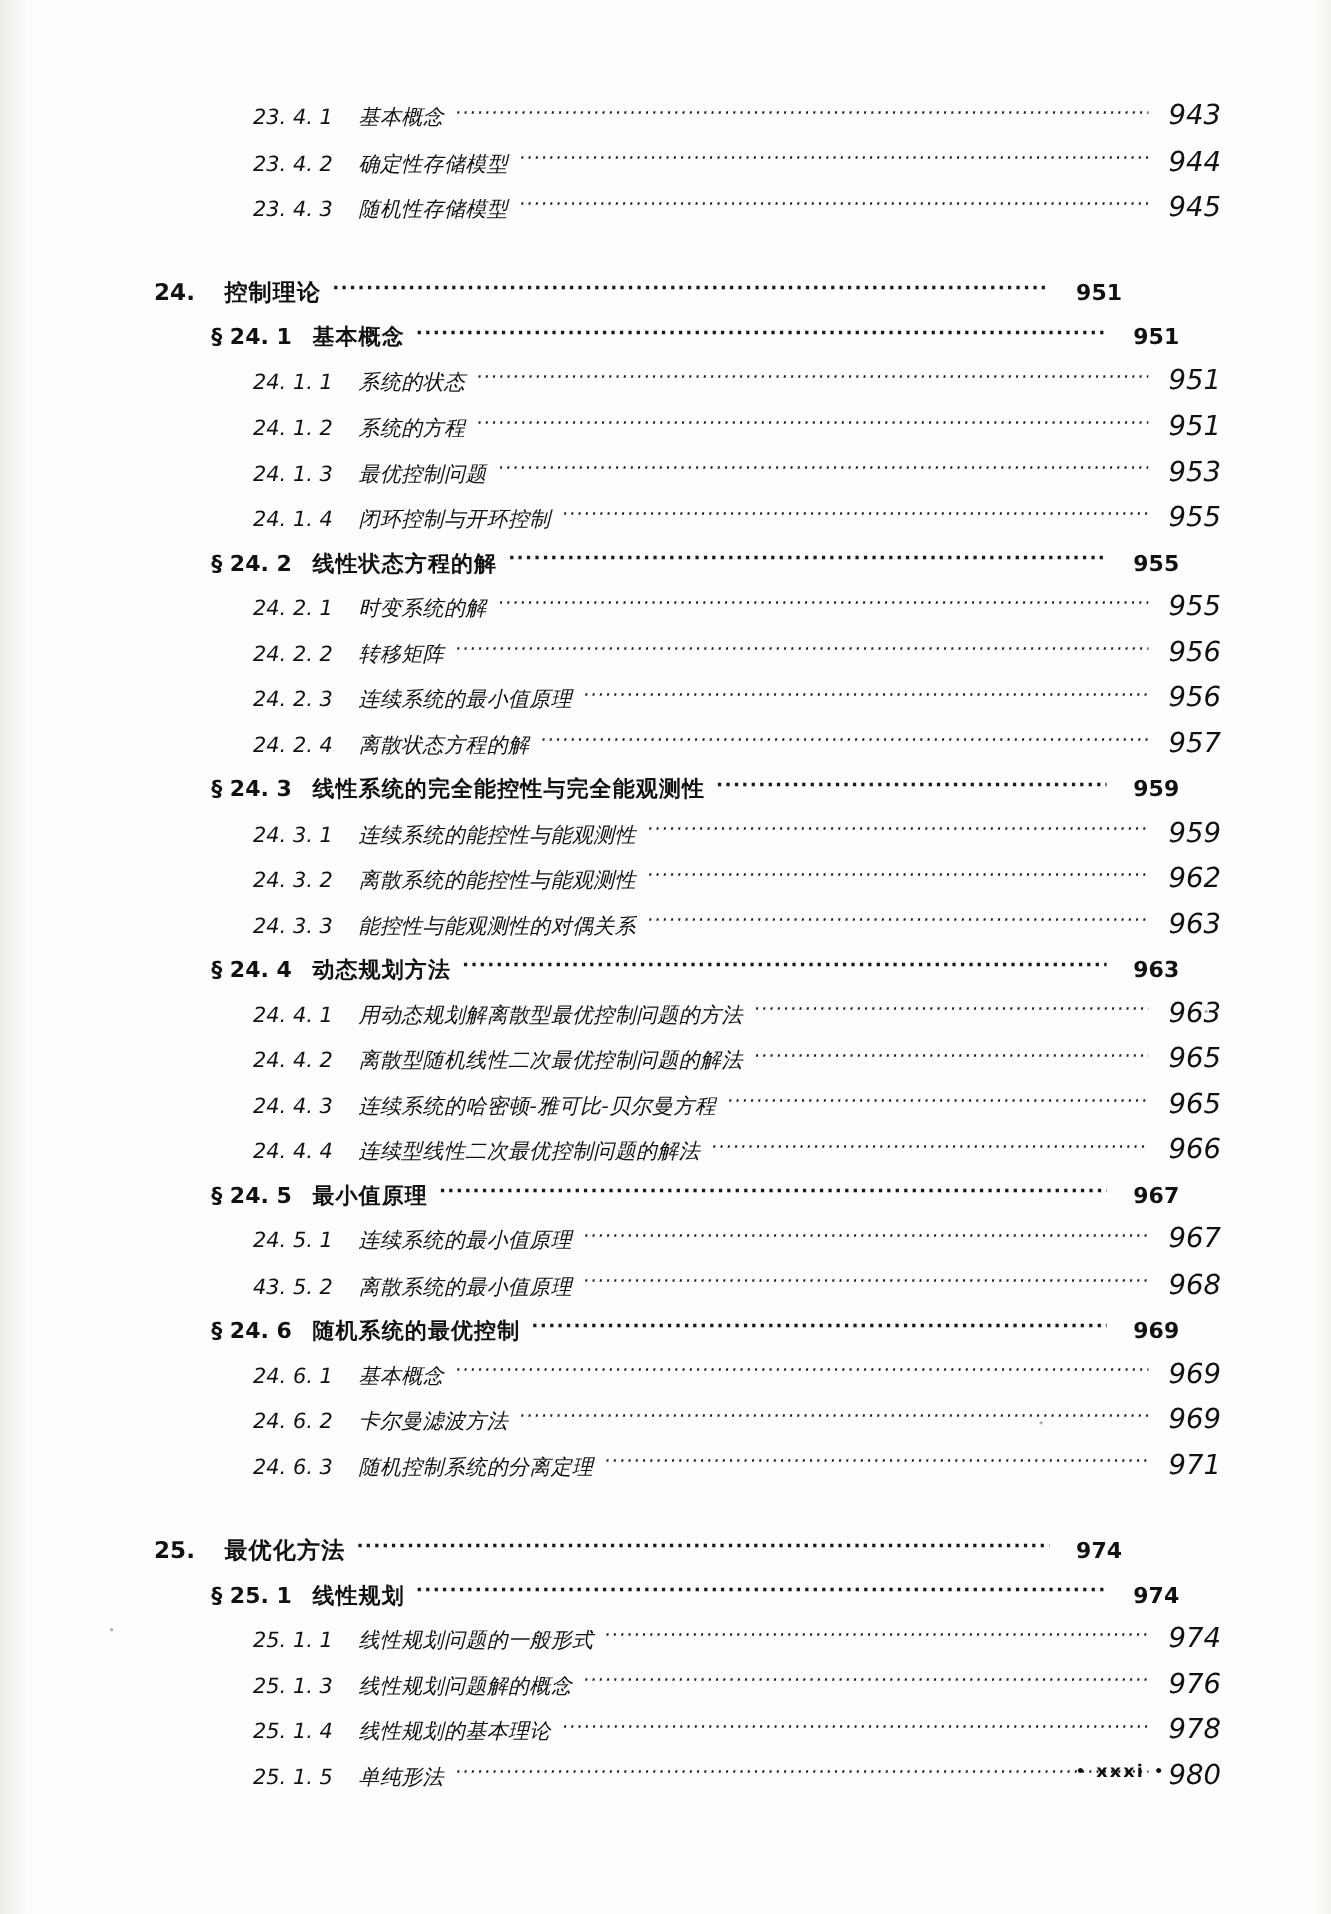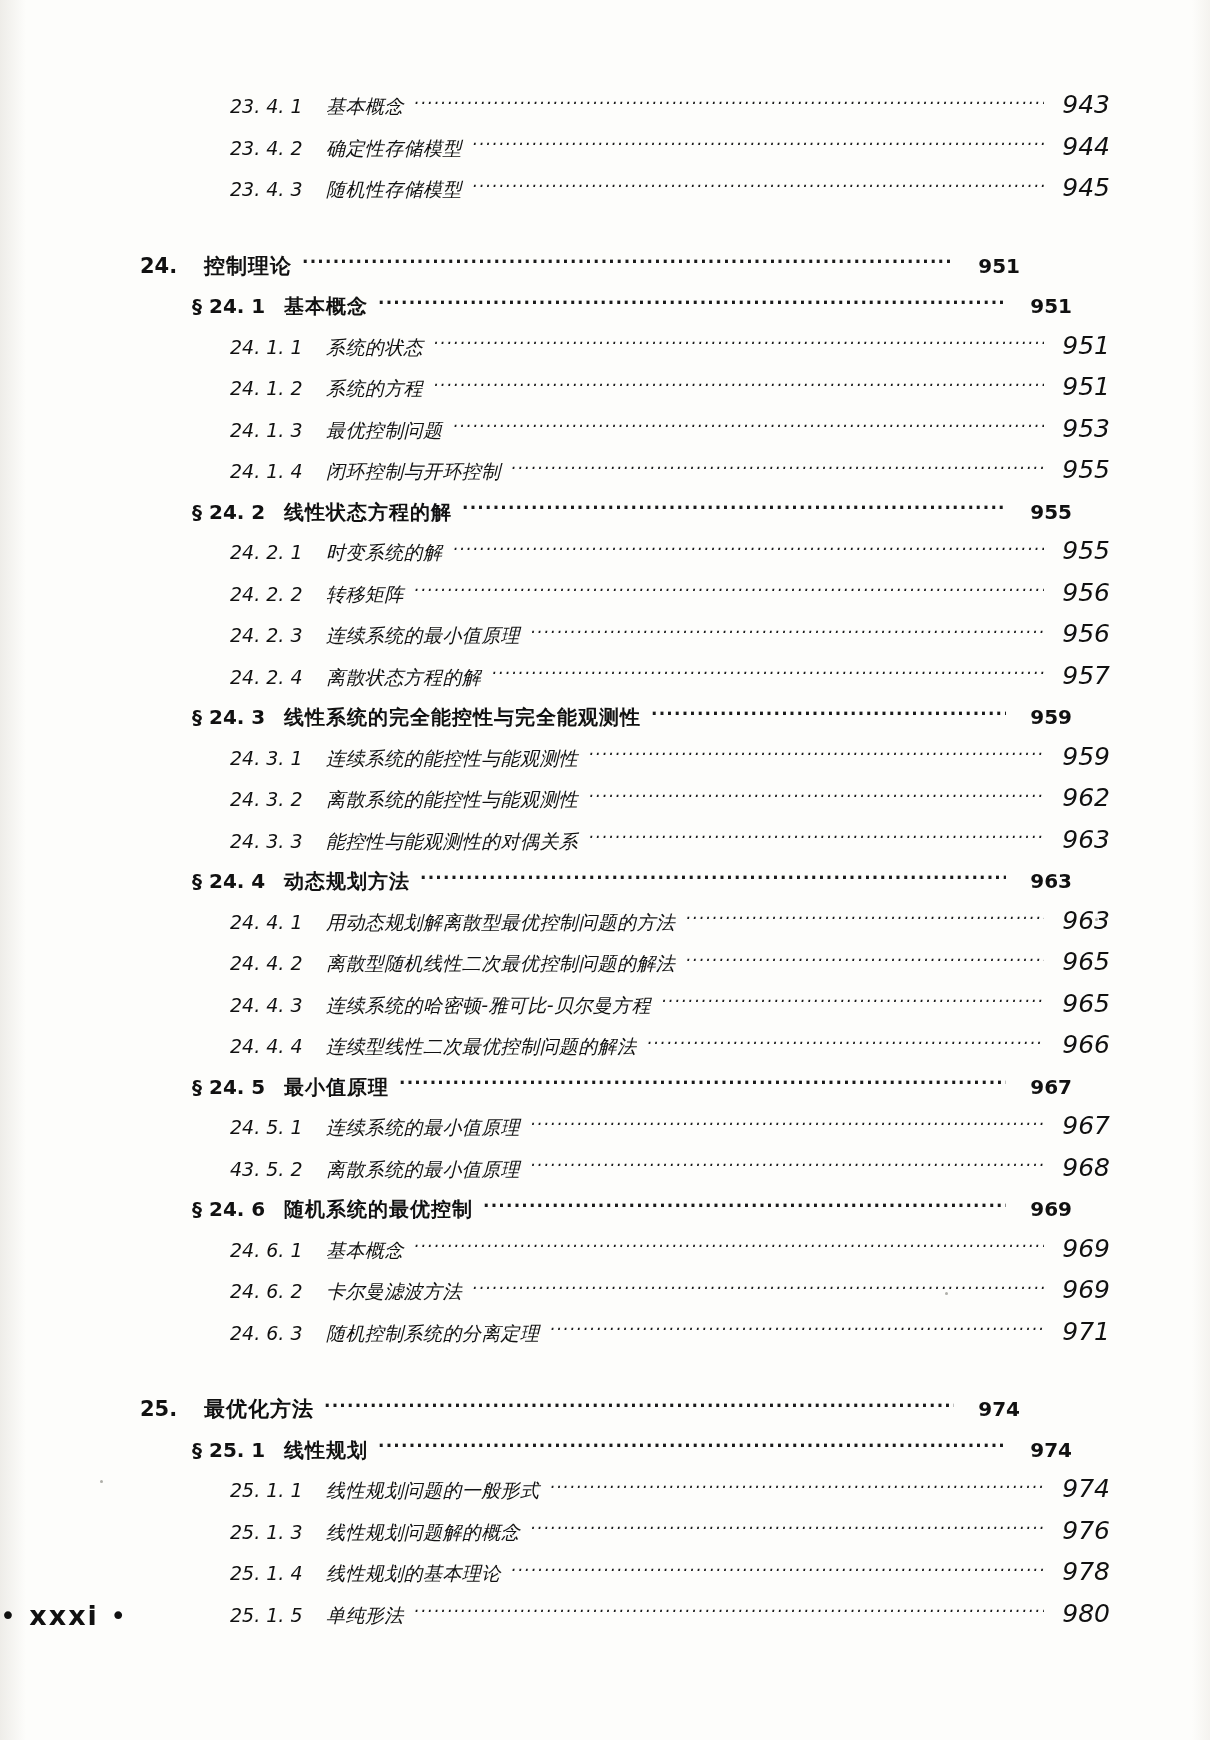--- a/index.html
+++ b/index.html
@@ -106,22 +106,22 @@
     text-align: right;
     font-size: 25px;
   }
   .lvl-chapter .page-no, .lvl-section .page-no { font-weight: bold; font-size: 20px; }
 
   .folio {
     position: absolute;
     left: 0;
     top: 1600px;
     width: 1060px;
-    text-align: left;
-    font-size: 27px;
+    text-align: right;
+    font-size: 16px;
     font-weight: bold;
     letter-spacing: 2px;
   }
   .folio .dot { font-weight: normal; }
   .speck {
     position: absolute;
     width: 3px; height: 3px;
     background: #9a9a93;
     border-radius: 50%;
     opacity: 0.8;

